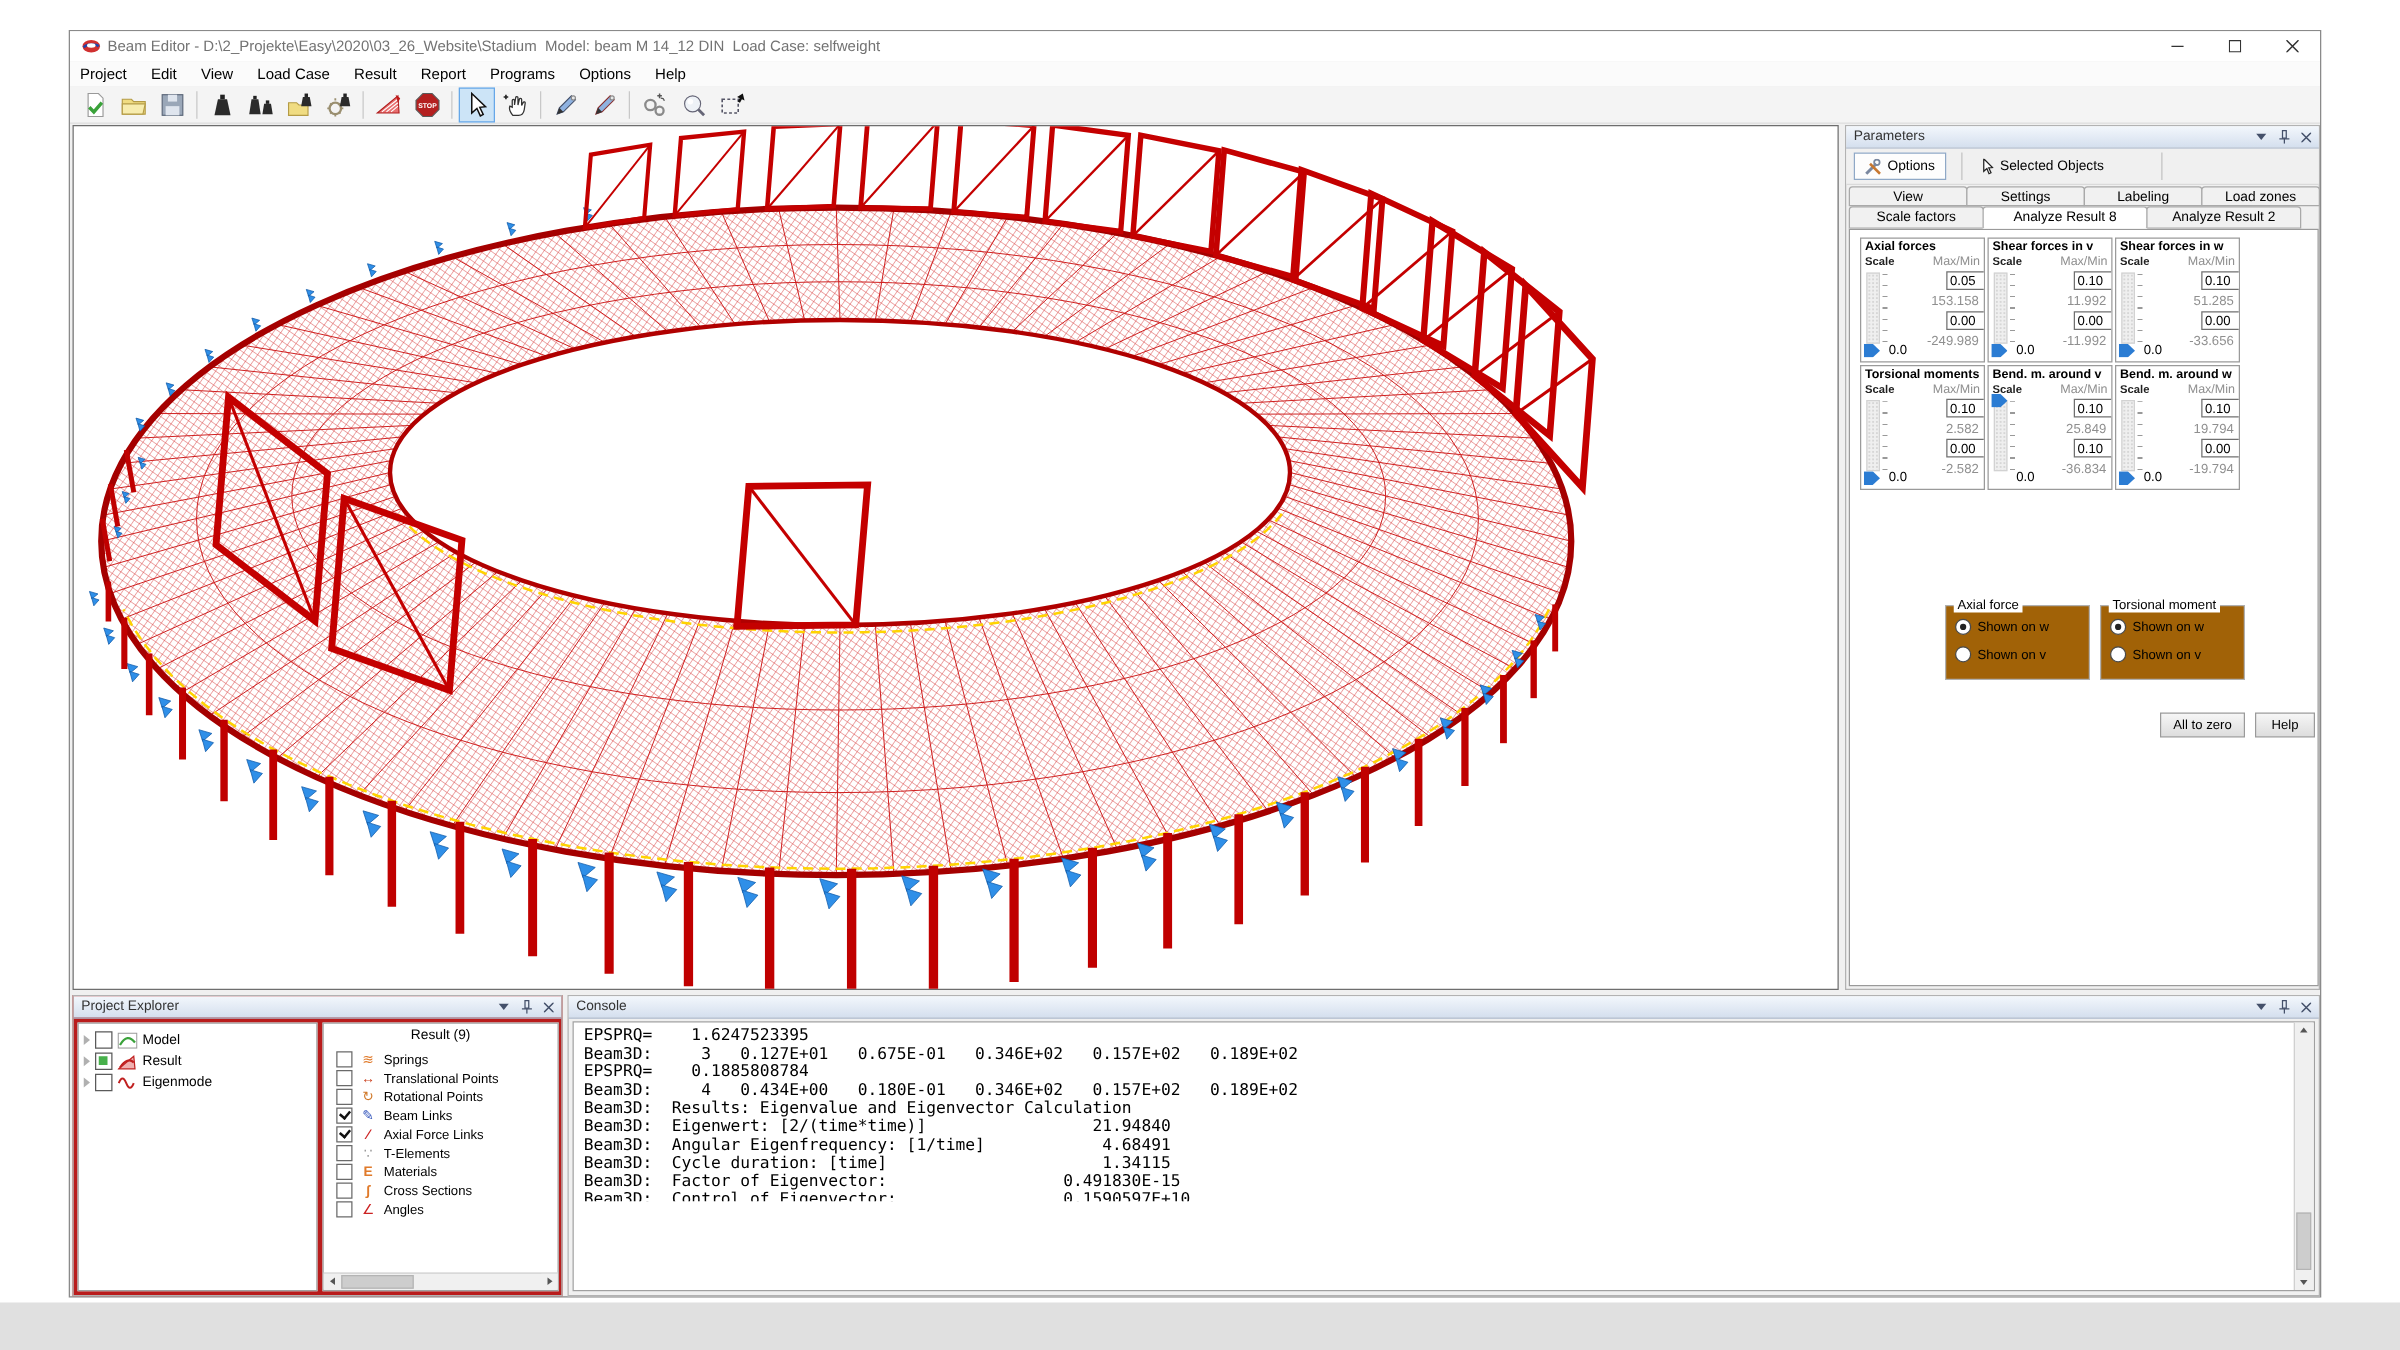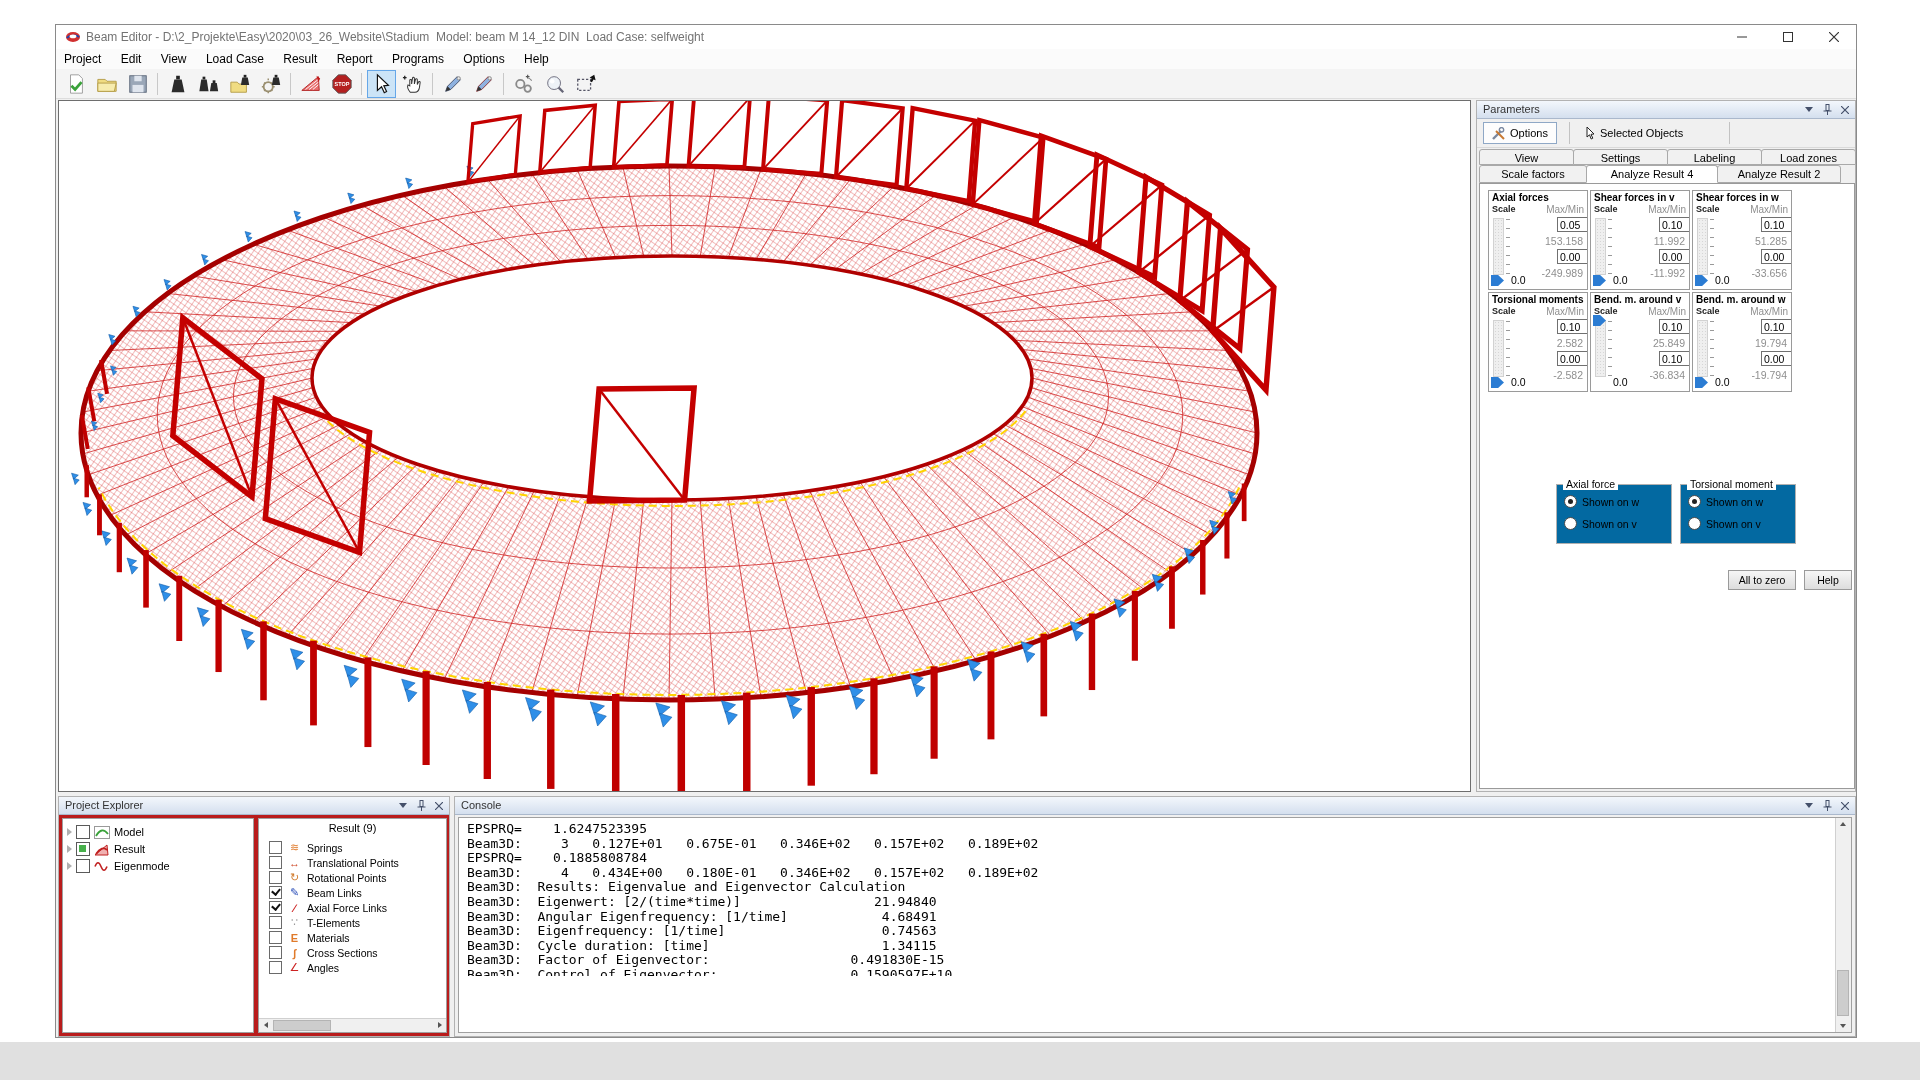--- a/index.html
+++ b/index.html
@@ -51,21 +51,21 @@
   .sg-ticks{position:absolute;left:17px;top:28px;width:4px;height:55px;
             background:repeating-linear-gradient(to bottom,#999 0 1px,transparent 1px 9px);}
   .sin{position:absolute;left:24px;width:44px;height:13px;border:1px solid #707070;font-size:10.5px;
        font-family:"Liberation Sans",sans-serif;padding:0 0 0 2px;margin-left:44px;}
   .sg-max{position:absolute;right:4px;top:44px;color:#8f8f8f;font-size:10.5px;}
   .sg-min{position:absolute;right:4px;top:76px;color:#8f8f8f;font-size:10.5px;}
   .sg-thumb{position:absolute;left:2px;top:84px;width:13px;height:11px;background:#2b7cd3;
             clip-path:polygon(0 0,55% 0,100% 50%,55% 100%,0 100%);}
   .sg-thumb.top{top:22px;}
   .sg-cur{position:absolute;left:22px;top:83px;font-size:10.5px;}
-  .fieldset{position:absolute;width:114px;height:58px;border:1px solid #b0b0b0;background:#0369a1;}
+  .fieldset{position:absolute;width:114px;height:58px;border:1px solid #b0b0b0;background:#a16207;}
   .legend{position:absolute;left:6px;top:-7px;background:#fff;padding:0 3px;font-size:10.5px;}
   .radio{position:absolute;left:7px;display:flex;align-items:center;gap:5px;font-size:10.5px;}
   .rdot{width:11px;height:11px;border:1px solid #4a4a4a;border-radius:50%;background:#fff;position:relative;}
   .rdot.on::after{content:"";position:absolute;left:2.5px;top:2.5px;width:5px;height:5px;border-radius:50%;background:#222;}
   .pbtn{position:absolute;height:20px;background:linear-gradient(#f6f6f6,#dddddd);border:1px solid #9a9a9a;
         font-size:10.5px;text-align:center;padding-top:3px;box-sizing:border-box;}
   
   .explorer{position:absolute;left:2px;top:771px;width:392px;height:241px;background:#b91c1c;border:1px solid #b2b2b2;box-sizing:border-box;}
   .pane{position:absolute;background:#fff;border:1px solid #a0a0a0;box-sizing:border-box;}
   .trow{position:absolute;left:4px;height:16px;display:flex;align-items:center;gap:4px;font-size:11px;}
@@ -532,21 +532,21 @@
 
       <div class="tabstrip">
         <div class="tabrow">
           <span class="tab">View</span>
           <span class="tab">Settings</span>
           <span class="tab">Labeling</span>
           <span class="tab">Load zones</span>
         </div>
         <div class="tabrow tabrow2">
           <span class="tab" style="flex:0 0 108px;">Scale factors</span>
-          <span class="tab active" style="flex:0 0 132px;">Analyze Result 4</span>
+          <span class="tab active" style="flex:0 0 132px;">Analyze Result 8</span>
           <span class="tab" style="flex:0 0 124px;">Analyze Result 2</span>
         </div>
       </div>
 
       <div class="pcontent">
         <div class="sgrid">
 
           <div class="sgroup" style="left:0;top:0;">
             <div class="sg-title">Axial forces</div>
             <div class="sg-row"><span class="sg-scale">Scale</span><span class="sg-maxmin">Max/Min</span></div>
@@ -780,21 +780,20 @@
       </div>
       <div class="conbody">
         <div style="padding-top:4px;padding-right:18px;">
           <div class="conline">EPSPRQ=    1.6247523395</div>
           <div class="conline">Beam3D:     3   0.127E+01   0.675E-01   0.346E+02   0.157E+02   0.189E+02</div>
           <div class="conline">EPSPRQ=    0.1885808784</div>
           <div class="conline">Beam3D:     4   0.434E+00   0.180E-01   0.346E+02   0.157E+02   0.189E+02</div>
           <div class="conline">Beam3D:  Results: Eigenvalue and Eigenvector Calculation</div>
           <div class="conline">Beam3D:  Eigenwert: [2/(time*time)]                 21.94840</div>
           <div class="conline">Beam3D:  Angular Eigenfrequency: [1/time]            4.68491</div>
-          <div class="conline">Beam3D:  Eigenfrequency: [1/time]                    0.74563</div>
           <div class="conline">Beam3D:  Cycle duration: [time]                      1.34115</div>
           <div class="conline">Beam3D:  Factor of Eigenvector:                  0.491830E-15</div>
           <div class="conline clipped">Beam3D:  Control of Eigenvector:                 0.1590597E+10</div>
         </div>
         <div class="vscroll">
           <span class="sarrow" style="top:0;left:0;width:14px;">
               <span class="tri-u"></span>
             </span>
           <span class="thumbbar" style="left:1px;bottom:16px;width:12px;height:46px;"></span>
           <span class="sarrow" style="bottom:0;left:0;width:14px;">

